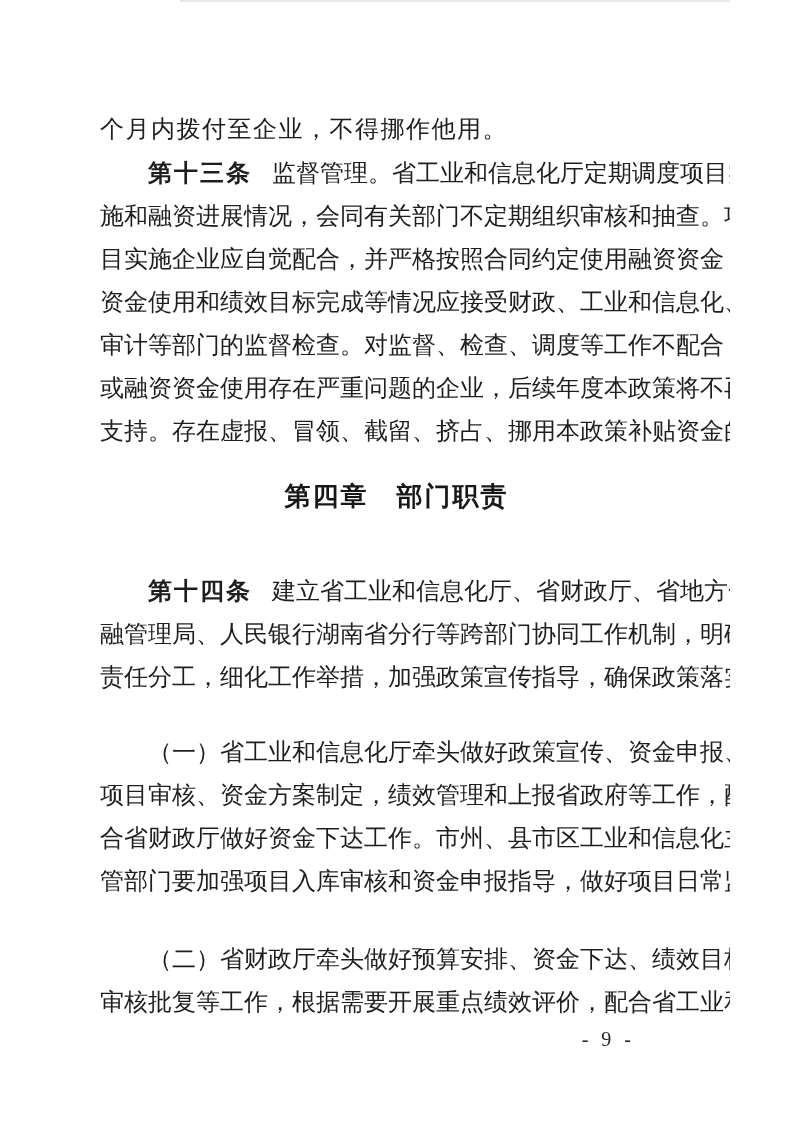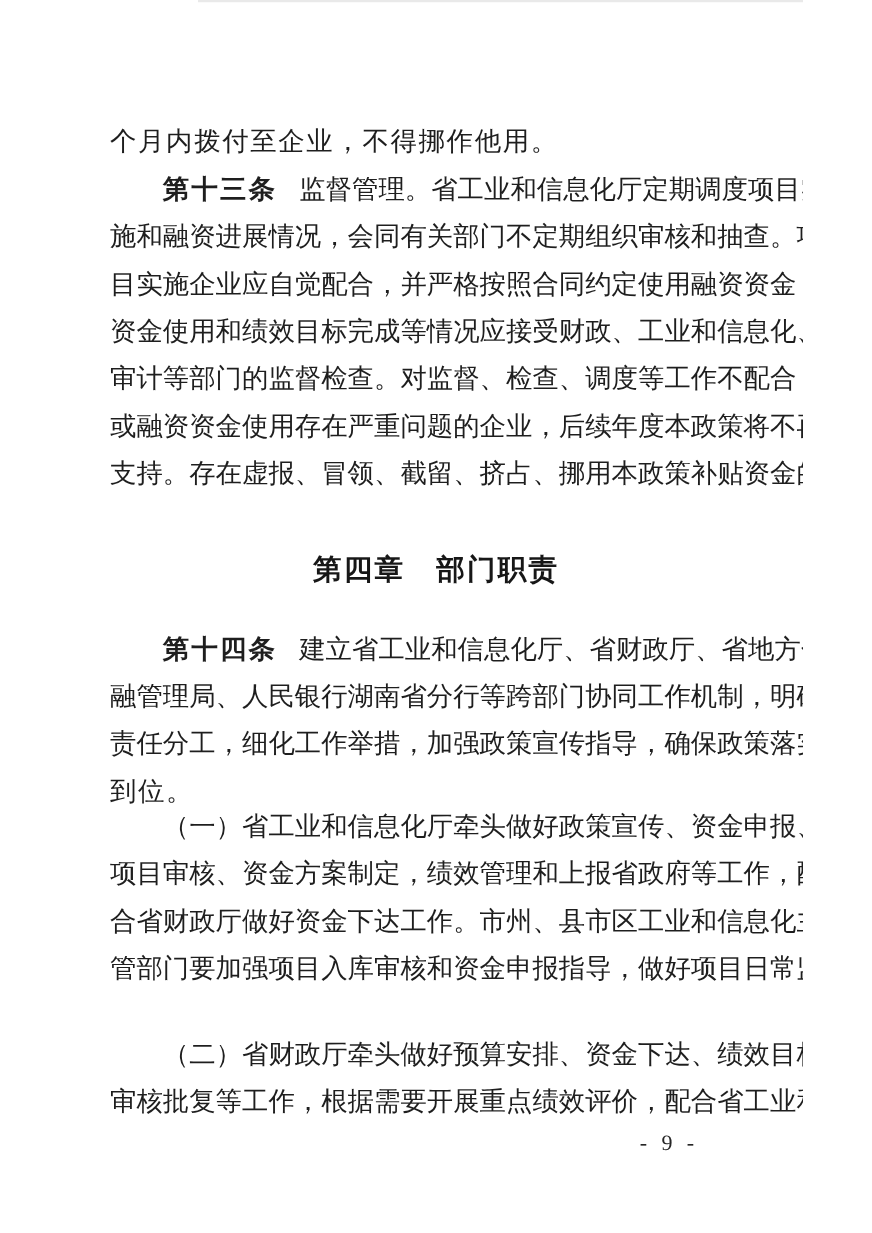--- a/index.html
+++ b/index.html
@@ -108,39 +108,38 @@
       <span class="seg"><span class="ch">审</span><span class="ch">计</span><span class="ch">等</span><span class="ch">部</span><span class="ch">门</span><span class="ch">的</span><span class="ch">监</span><span class="ch">督</span><span class="ch">检</span><span class="ch">查</span><span class="ch">。</span><span class="ch">对</span><span class="ch">监</span><span class="ch">督</span><span class="ch">、</span><span class="ch">检</span><span class="ch">查</span><span class="ch">、</span><span class="ch">调</span><span class="ch">度</span><span class="ch">等</span><span class="ch">工</span><span class="ch">作</span><span class="ch">不</span><span class="ch">配</span><span class="ch">合</span><span class="ch">，</span></span>
     </div>
     <div class="doc-line full">
       <span class="seg"><span class="ch">或</span><span class="ch">融</span><span class="ch">资</span><span class="ch">资</span><span class="ch">金</span><span class="ch">使</span><span class="ch">用</span><span class="ch">存</span><span class="ch">在</span><span class="ch">严</span><span class="ch">重</span><span class="ch">问</span><span class="ch">题</span><span class="ch">的</span><span class="ch">企</span><span class="ch">业</span><span class="ch">，</span><span class="ch">后</span><span class="ch">续</span><span class="ch">年</span><span class="ch">度</span><span class="ch">本</span><span class="ch">政</span><span class="ch">策</span><span class="ch">将</span><span class="ch">不</span><span class="ch">再</span></span>
     </div>
     <div class="doc-line full">
       <span class="seg"><span class="ch">支</span><span class="ch">持</span><span class="ch">。</span><span class="ch">存</span><span class="ch">在</span><span class="ch">虚</span><span class="ch">报</span><span class="ch">、</span><span class="ch">冒</span><span class="ch">领</span><span class="ch">、</span><span class="ch">截</span><span class="ch">留</span><span class="ch">、</span><span class="ch">挤</span><span class="ch">占</span><span class="ch">、</span><span class="ch">挪</span><span class="ch">用</span><span class="ch">本</span><span class="ch">政</span><span class="ch">策</span><span class="ch">补</span><span class="ch">贴</span><span class="ch">资</span><span class="ch">金</span><span class="ch">的</span><span class="ch">，</span></span>
     </div>
   </div>
 
-  <div class="chapter-heading" style="top:500px">第四章　部门职责</div>
+  <div class="chapter-heading" style="top:479px">第四章　部门职责</div>
 
   <div class="content" style="top:570px">
     <div class="doc-line full indent">
       <span class="term">
           <span class="ch">第</span>
           <span class="ch">十</span>
           <span class="ch">四</span>
           <span class="ch">条</span>
         </span>
       <span class="seg"><span class="ch">建</span><span class="ch">立</span><span class="ch">省</span><span class="ch">工</span><span class="ch">业</span><span class="ch">和</span><span class="ch">信</span><span class="ch">息</span><span class="ch">化</span><span class="ch">厅</span><span class="ch">、</span><span class="ch">省</span><span class="ch">财</span><span class="ch">政</span><span class="ch">厅</span><span class="ch">、</span><span class="ch">省</span><span class="ch">地</span><span class="ch">方</span><span class="ch">金</span></span>
     </div>
     <div class="doc-line full">
       <span class="seg"><span class="ch">融</span><span class="ch">管</span><span class="ch">理</span><span class="ch">局</span><span class="ch">、</span><span class="ch">人</span><span class="ch">民</span><span class="ch">银</span><span class="ch">行</span><span class="ch">湖</span><span class="ch">南</span><span class="ch">省</span><span class="ch">分</span><span class="ch">行</span><span class="ch">等</span><span class="ch">跨</span><span class="ch">部</span><span class="ch">门</span><span class="ch">协</span><span class="ch">同</span><span class="ch">工</span><span class="ch">作</span><span class="ch">机</span><span class="ch">制</span><span class="ch">，</span><span class="ch">明</span><span class="ch">确</span></span>
     </div>
     <div class="doc-line full">
       <span class="seg"><span class="ch">责</span><span class="ch">任</span><span class="ch">分</span><span class="ch">工</span><span class="ch">，</span><span class="ch">细</span><span class="ch">化</span><span class="ch">工</span><span class="ch">作</span><span class="ch">举</span><span class="ch">措</span><span class="ch">，</span><span class="ch">加</span><span class="ch">强</span><span class="ch">政</span><span class="ch">策</span><span class="ch">宣</span><span class="ch">传</span><span class="ch">指</span><span class="ch">导</span><span class="ch">，</span><span class="ch">确</span><span class="ch">保</span><span class="ch">政</span><span class="ch">策</span><span class="ch">落</span><span class="ch">实</span></span>
     </div>
-    <div class="doc-line short">到位。</div>
   </div>
 
   <div class="content" style="top:731px">
     <div class="doc-line full indent">
       <span class="seg"><span class="ch">（</span><span class="ch">一</span><span class="ch">）</span><span class="ch">省</span><span class="ch">工</span><span class="ch">业</span><span class="ch">和</span><span class="ch">信</span><span class="ch">息</span><span class="ch">化</span><span class="ch">厅</span><span class="ch">牵</span><span class="ch">头</span><span class="ch">做</span><span class="ch">好</span><span class="ch">政</span><span class="ch">策</span><span class="ch">宣</span><span class="ch">传</span><span class="ch">、</span><span class="ch">资</span><span class="ch">金</span><span class="ch">申</span><span class="ch">报</span><span class="ch">、</span></span>
     </div>
     <div class="doc-line full">
       <span class="seg"><span class="ch">项</span><span class="ch">目</span><span class="ch">审</span><span class="ch">核</span><span class="ch">、</span><span class="ch">资</span><span class="ch">金</span><span class="ch">方</span><span class="ch">案</span><span class="ch">制</span><span class="ch">定</span><span class="ch">，</span><span class="ch">绩</span><span class="ch">效</span><span class="ch">管</span><span class="ch">理</span><span class="ch">和</span><span class="ch">上</span><span class="ch">报</span><span class="ch">省</span><span class="ch">政</span><span class="ch">府</span><span class="ch">等</span><span class="ch">工</span><span class="ch">作</span><span class="ch">，</span><span class="ch">配</span></span>
     </div>
     <div class="doc-line full">

